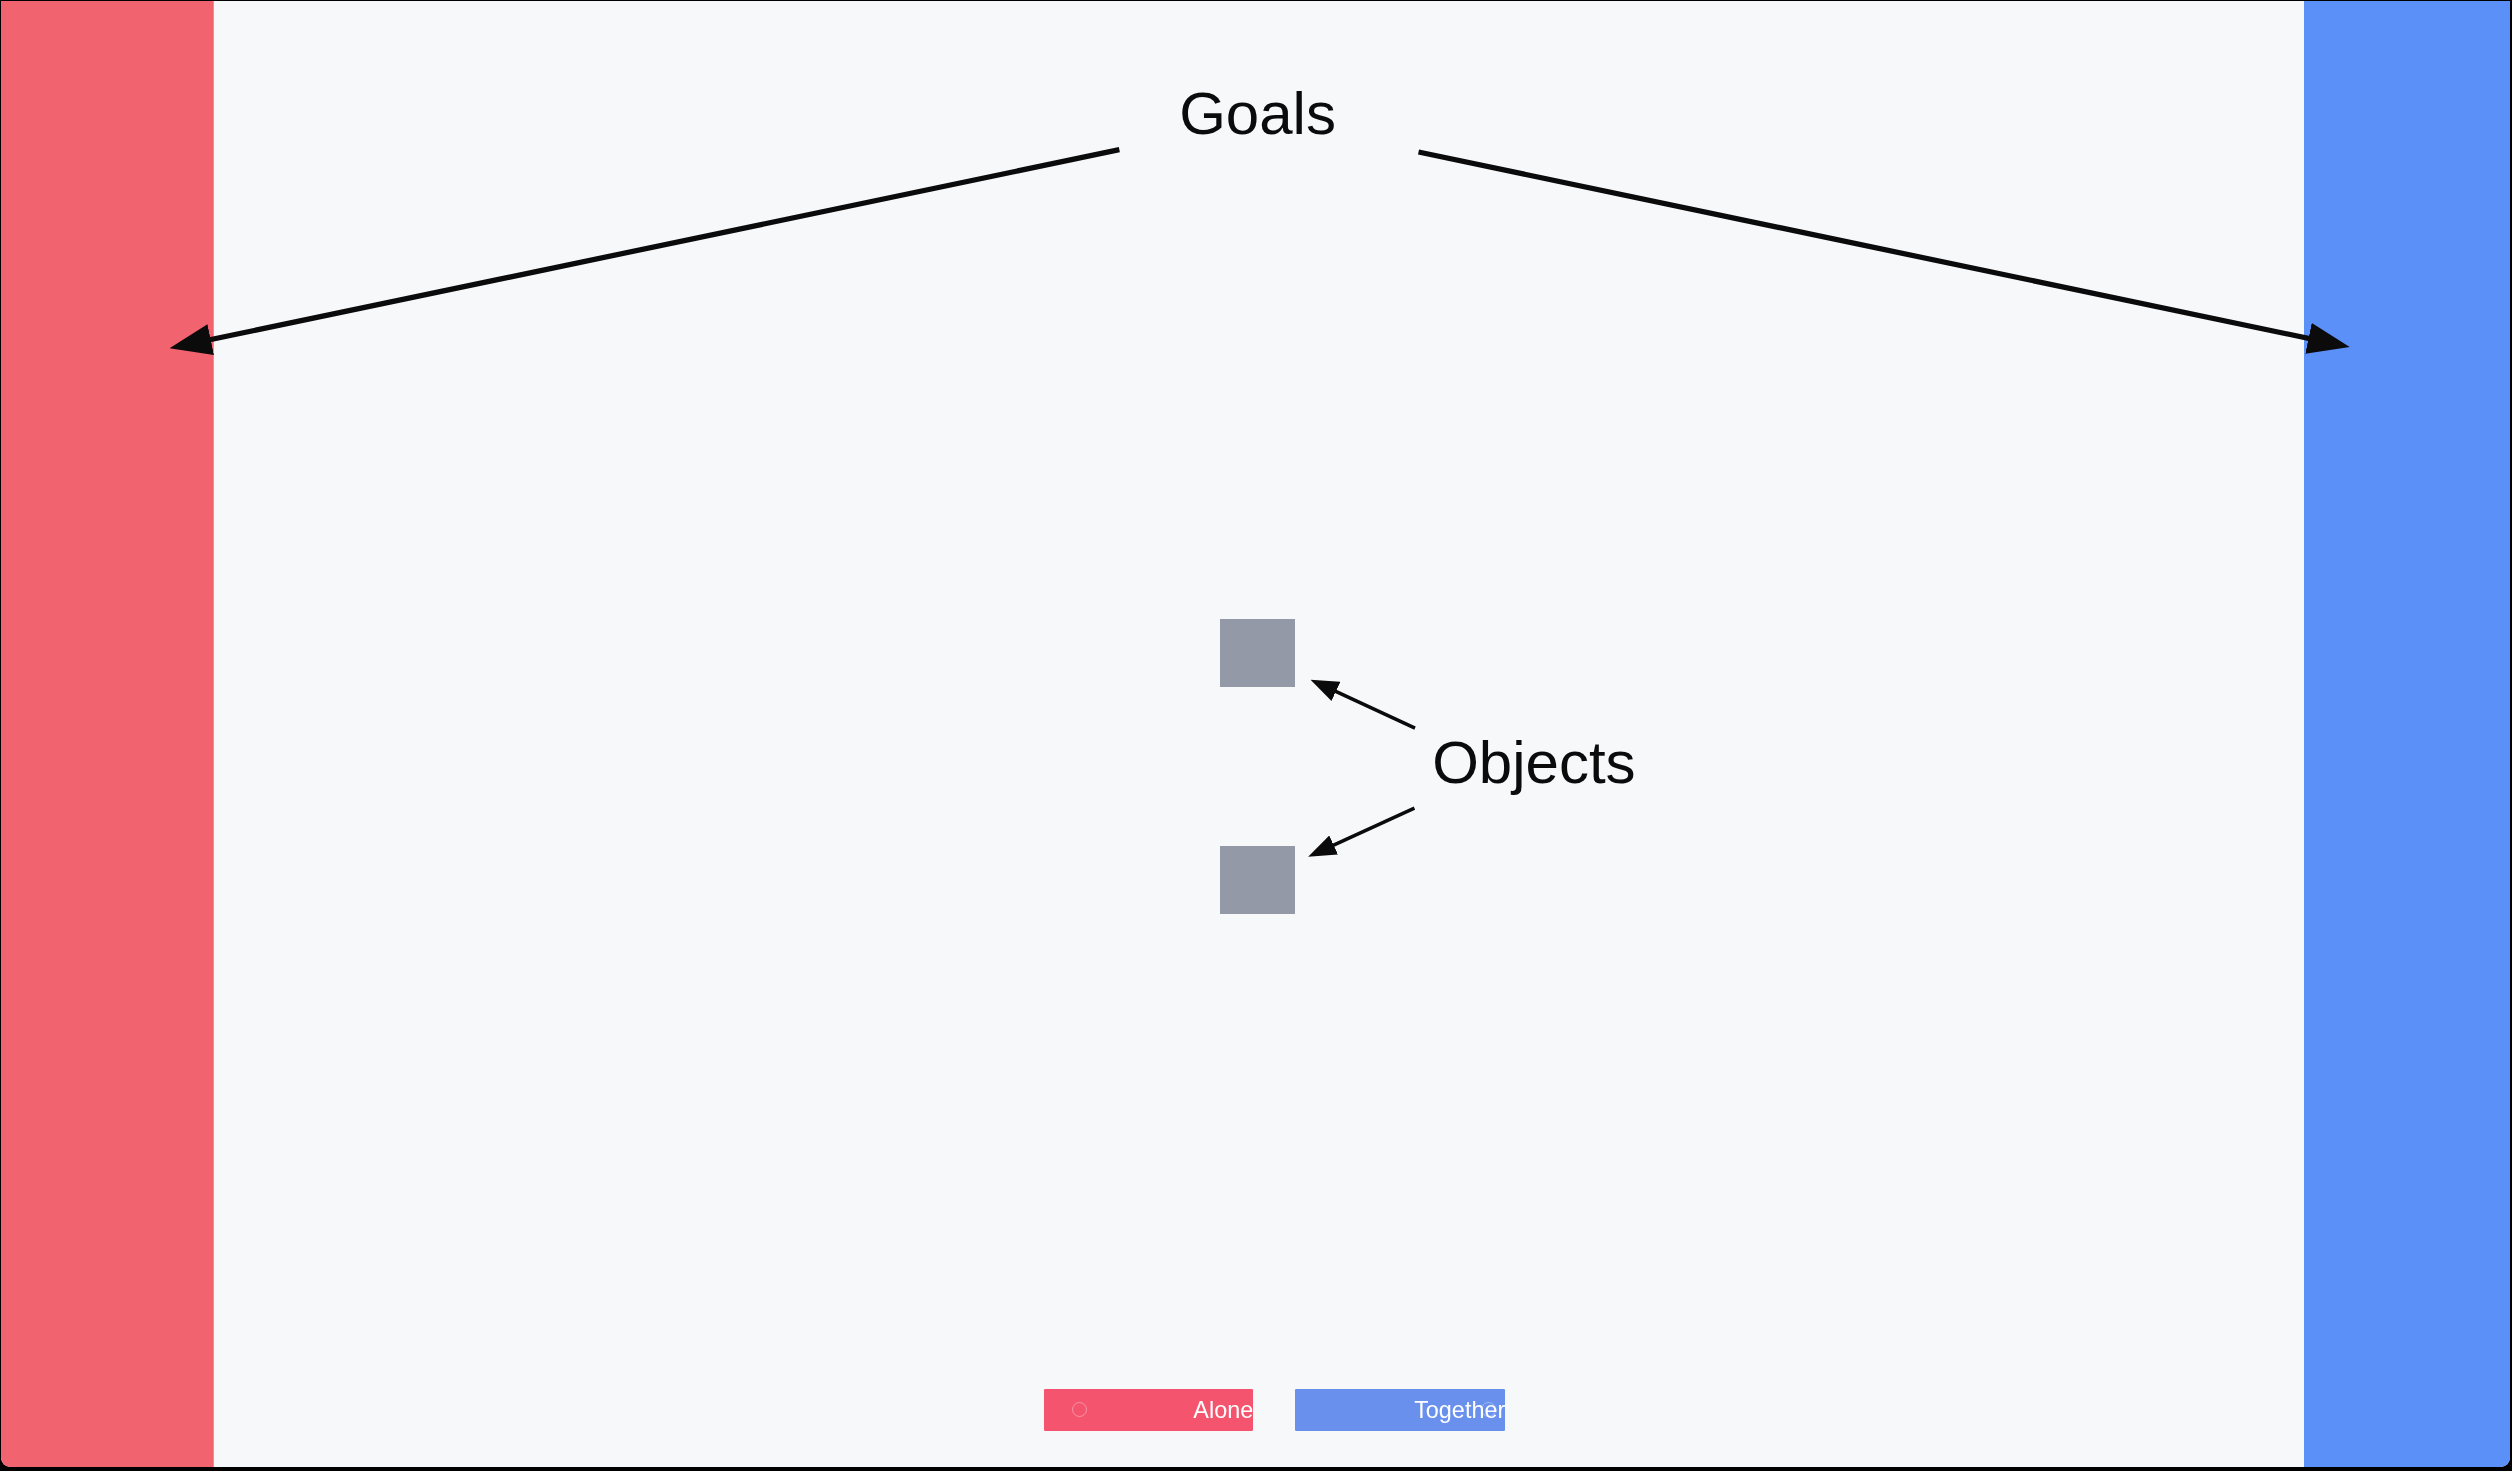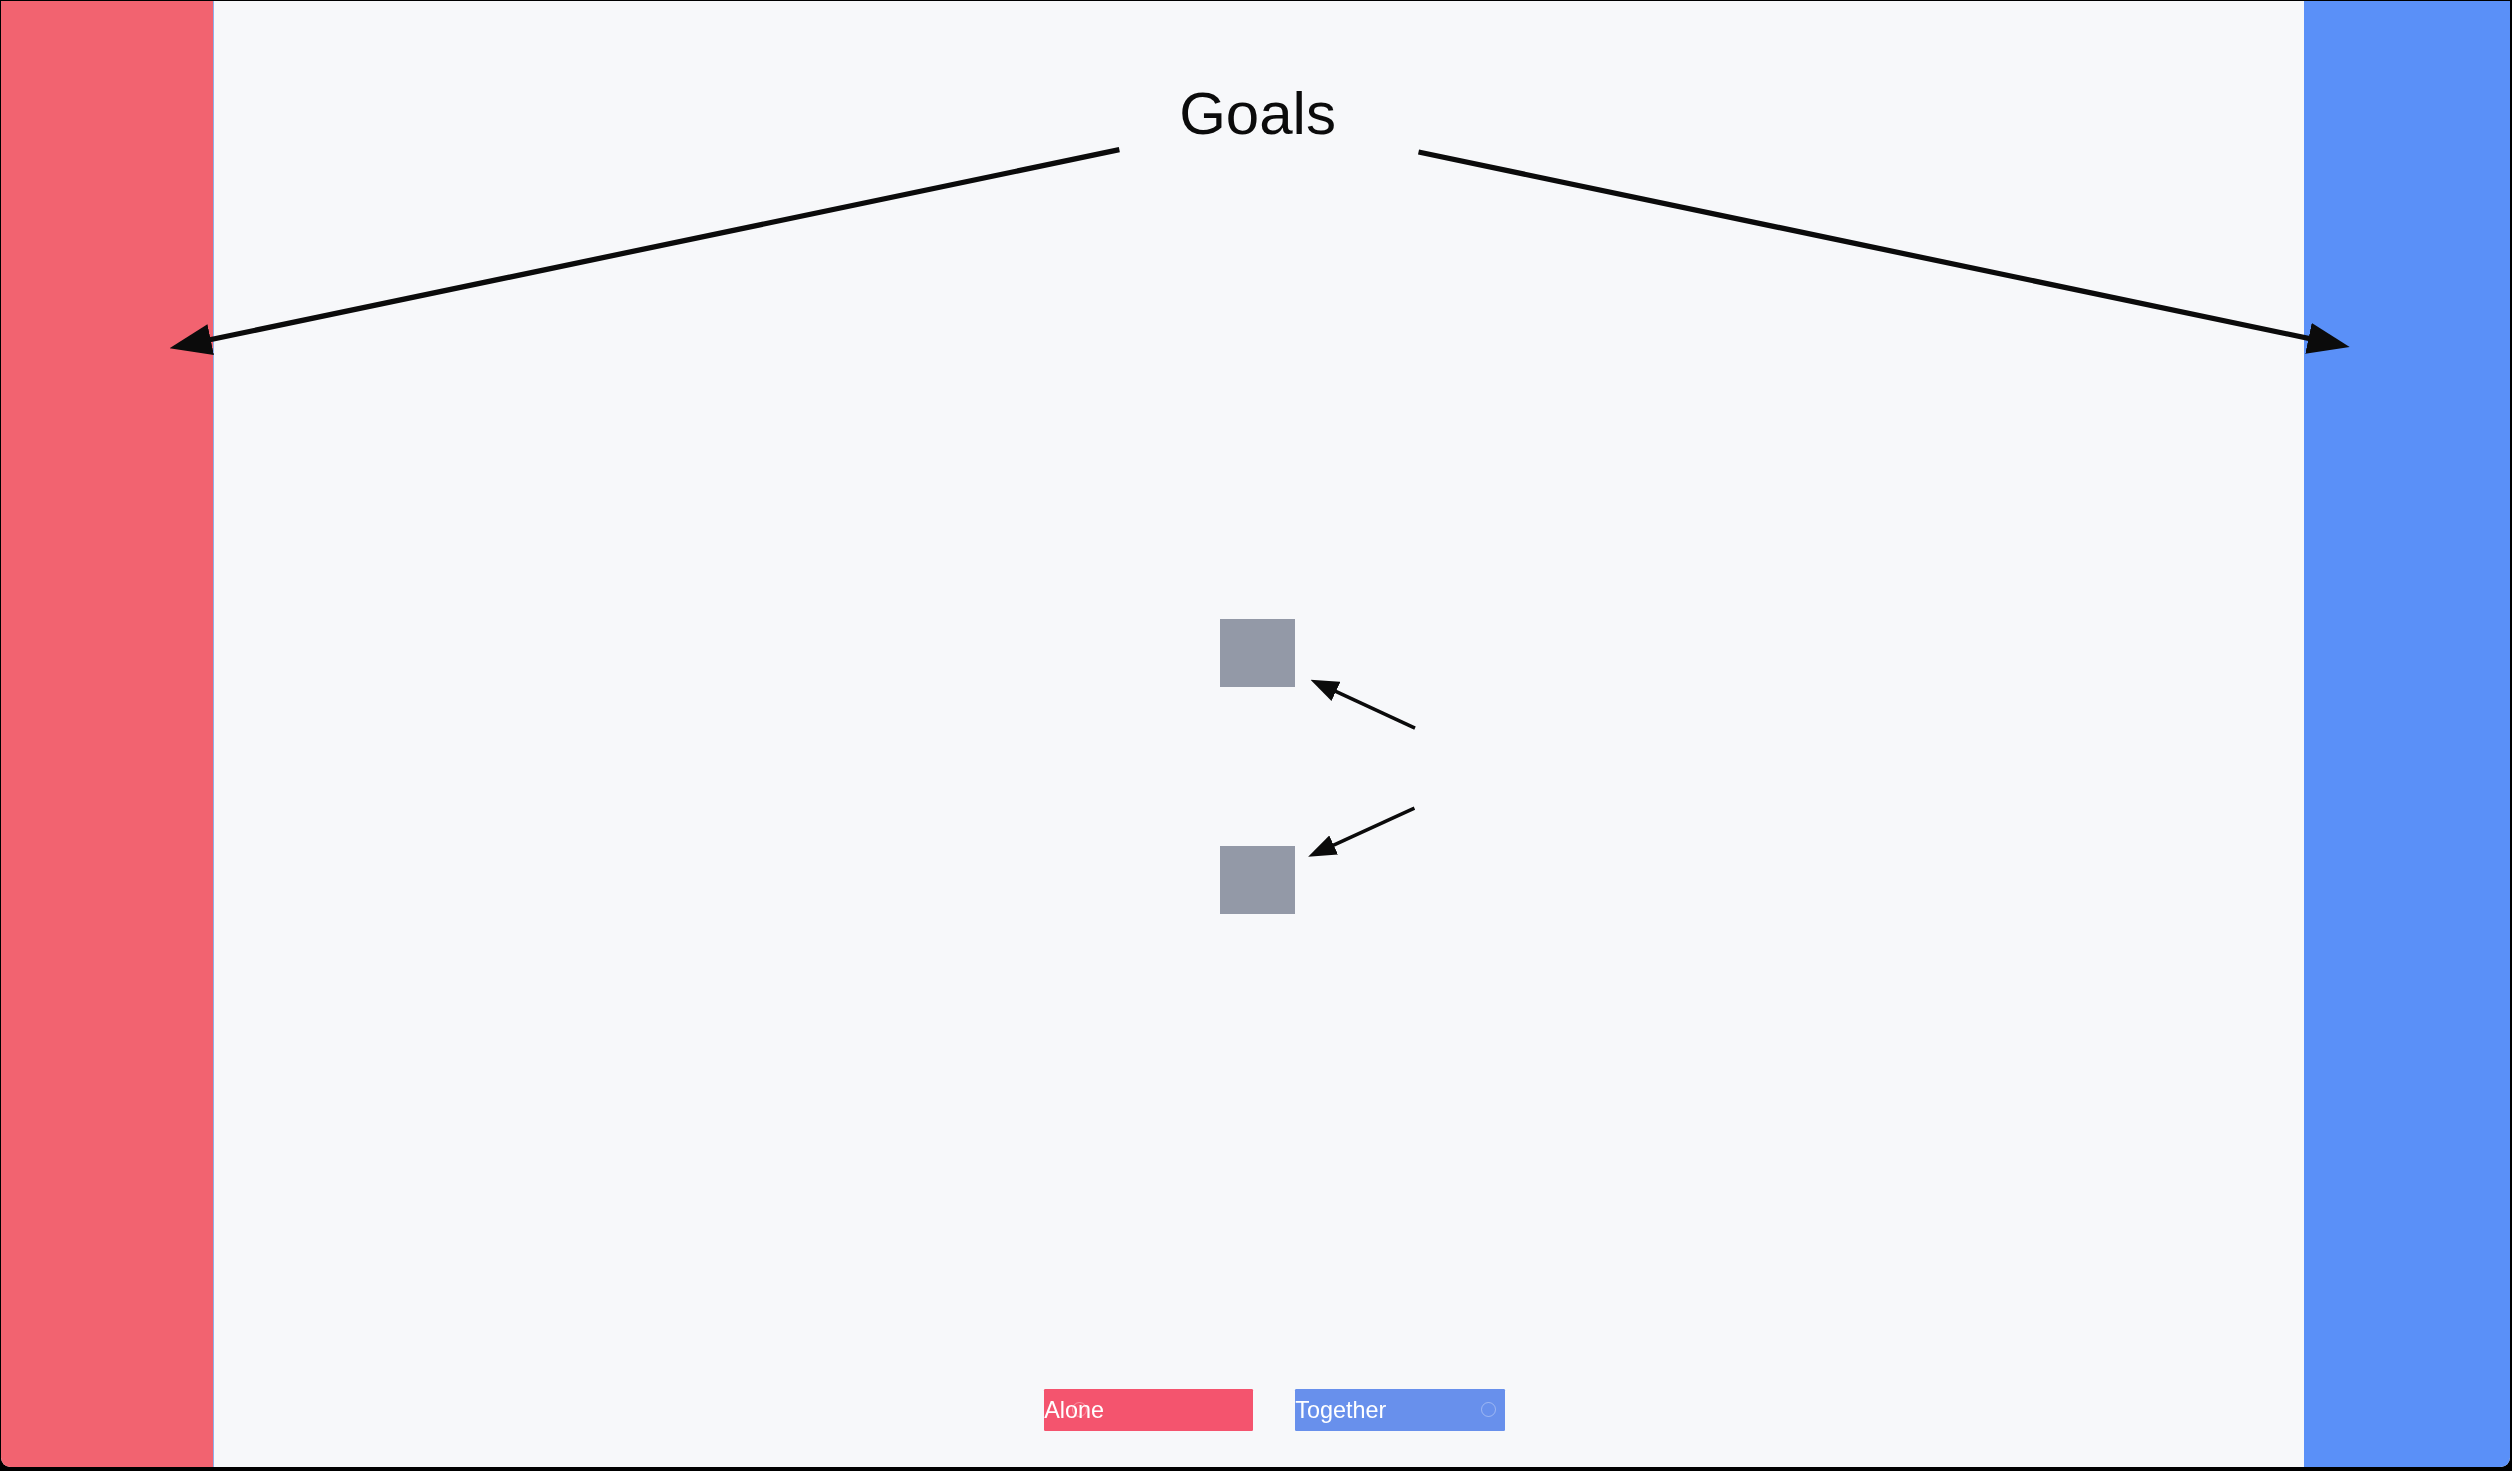--- a/index.html
+++ b/index.html
@@ -79,21 +79,21 @@
   .btn {
     position: absolute;
     top: 1388px;
     height: 42px;
     border: none;
     border-radius: 1.2px;
     color: #ffffff;
     font-family: "Liberation Sans", sans-serif;
     font-size: 23.4px;
     line-height: 42px;
-    text-align: left;
+    text-align: right;
     padding: 0;
     cursor: pointer;
   }
   .btn-alone {
     left: 1043px;
     width: 209px;
     background: var(--button-red, #f4546e);
   }
   .btn-together {
     left: 1294px;
@@ -128,20 +128,21 @@
         <path d="M0,0 L8,3 L0,6 Z"></path>
       </marker>
     </defs>
     <line class="thick" x1="1914" y1="254" x2="306" y2="590" marker-end="url(#ah)"></line>
     <line class="thick" x1="2426" y1="258" x2="4002" y2="588" marker-end="url(#ah)"></line>
     <line class="thin" x1="2420" y1="1244" x2="2252" y2="1166" marker-end="url(#ah)"></line>
     <line class="thin" x1="2419" y1="1381" x2="2248" y2="1459" marker-end="url(#ah)"></line>
   </svg>
 
   <div class="big-label goals-label">Goals</div>
+  <div class="big-label objects-label">Objects</div>
 
   <button class="btn btn-alone">
     <span class="ring ring-left"></span>
     <span>Alone</span>
   </button>
 
   <button class="btn btn-together">
     <span>Together</span>
     <span class="ring ring-right"></span>
   </button>

